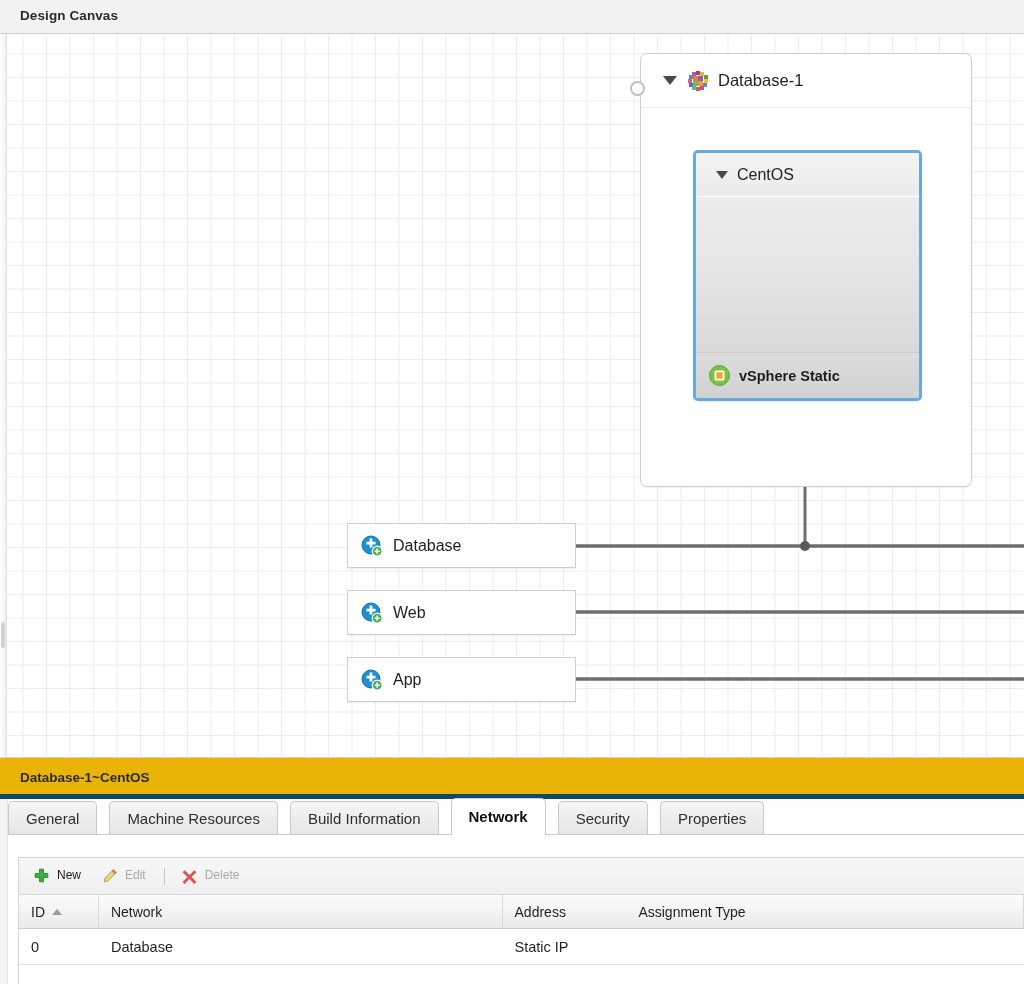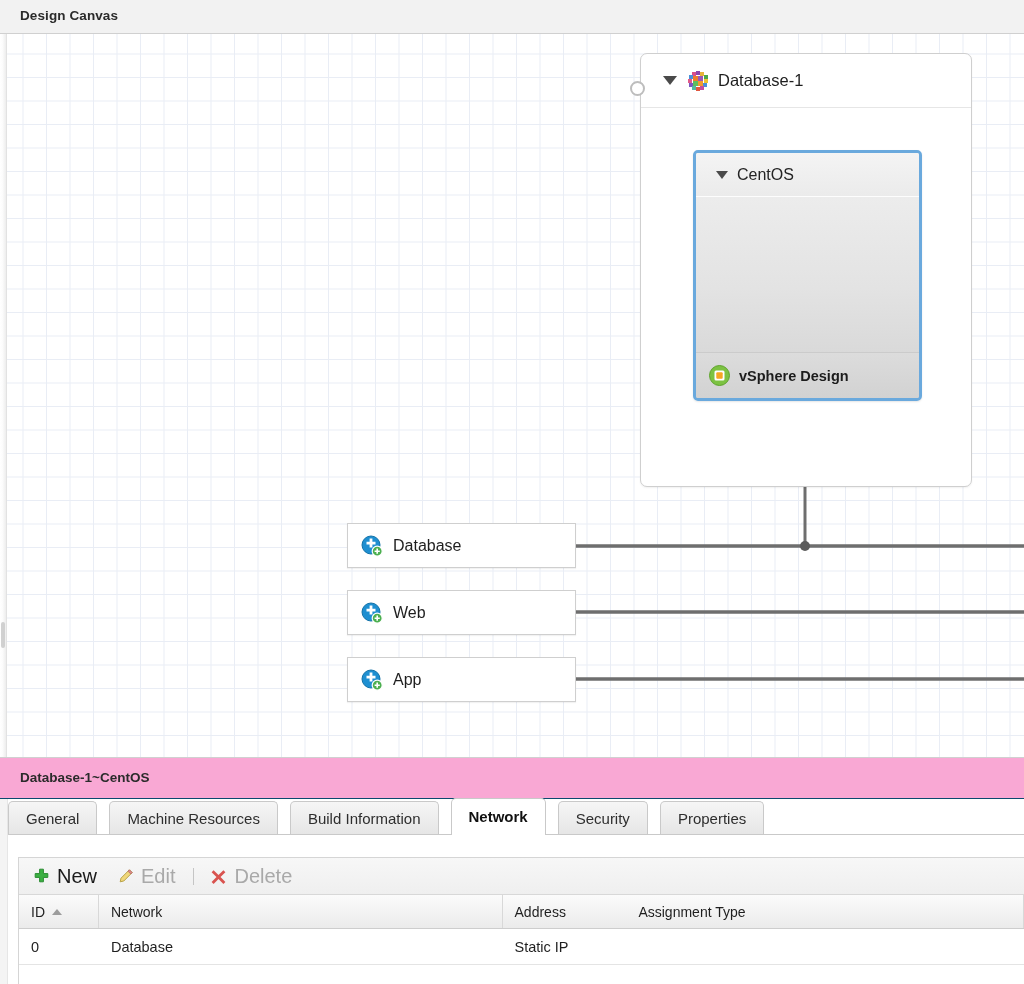--- a/index.html
+++ b/index.html
@@ -141,22 +141,22 @@
 
   
   .bottom-panel {
     position: absolute; left: 0; top: 757px;
     width: 1024px; height: 227px;
     background: #ffffff;
     border-top: 1px solid #d0d0d0;
   }
   .panel-title-bar {
     position: relative; height: 41px;
-    background: #f9a8d4;
-    border-bottom: 1px solid #0c4a6e;
+    background: #eab308;
+    border-bottom: 5px solid #0c4a6e;
   }
   .panel-title {
     position: absolute; left: 20px; top: 12px;
     font-size: 13.5px; font-weight: bold; color: #2b2b2b;
   }
   .panel-left-edge {
     position: absolute; left: 0; top: 0; width: 8px; height: 227px;
     background: #f4f4f4; border-right: 1px solid #e6e6e6;
   }
 
@@ -201,22 +201,22 @@
     background: #ffffff;
   }
   .grid-toolbar {
     height: 37px;
     background: linear-gradient(to bottom,#f7f7f7 0%,#efefef 100%);
     border-bottom: 1px solid #d8d8d8;
     display: flex; align-items: center;
     padding-left: 14px;
   }
   .tb-btn {
-    display: flex; align-items: center;
-    font-size: 20px; color: #1a1a1a;
+    display: flex; 
+    font-size: 12px; color: #1a1a1a;
     margin-right: 20px;
   }
   .tb-btn.disabled { color: #a9a9a9; }
   .tb-icon { width: 17px; height: 17px; margin-right: 7px; flex:none; display:block; }
   .tb-sep {
     width: 1px; height: 17px; background: #c5c5c5; margin: 0 16px 0 -2px;
   }
 
   
   .grid-header {
@@ -305,21 +305,21 @@
         <div class="disclosure-sm"></div>
         <div class="node-inner-title">CentOS</div>
       </div>
       <div class="node-inner-footer">
         <svg class="vsphere-icon" viewBox="0 0 21 21">
           <circle cx="10.5" cy="10.5" r="10" fill="#7cc242"></circle>
           <circle cx="10.5" cy="10.5" r="10" fill="none" stroke="#5ea32c" stroke-width="1"></circle>
           <rect x="5.5" y="5.5" width="10" height="10" rx="1.5" fill="#ffffff"></rect>
           <rect x="7.3" y="7.3" width="6.4" height="6.4" rx="1" fill="#f5a623"></rect>
         </svg>
-        <div class="node-inner-footer-label">vSphere Design</div>
+        <div class="node-inner-footer-label">vSphere Static</div>
       </div>
     </div>
   </div>
 
   <div class="net-node" style="left:347px; top:523px;">
     <svg class="net-icon" viewBox="0 0 22 22">
       <circle cx="10" cy="10" r="9" fill="#1e8fd1"></circle>
       <circle cx="10" cy="10" r="9" fill="none" stroke="#1272a8" stroke-width="1"></circle>
       <path d="M8.6 3.6h2.8v3.1h3.1v2.8h-3.1v3.1H8.6v-3.1H5.5V6.7h3.1z" fill="#ffffff"></path>
       <circle cx="16.2" cy="16.2" r="5" fill="#4caf50" stroke="#ffffff" stroke-width="1.2"></circle>

